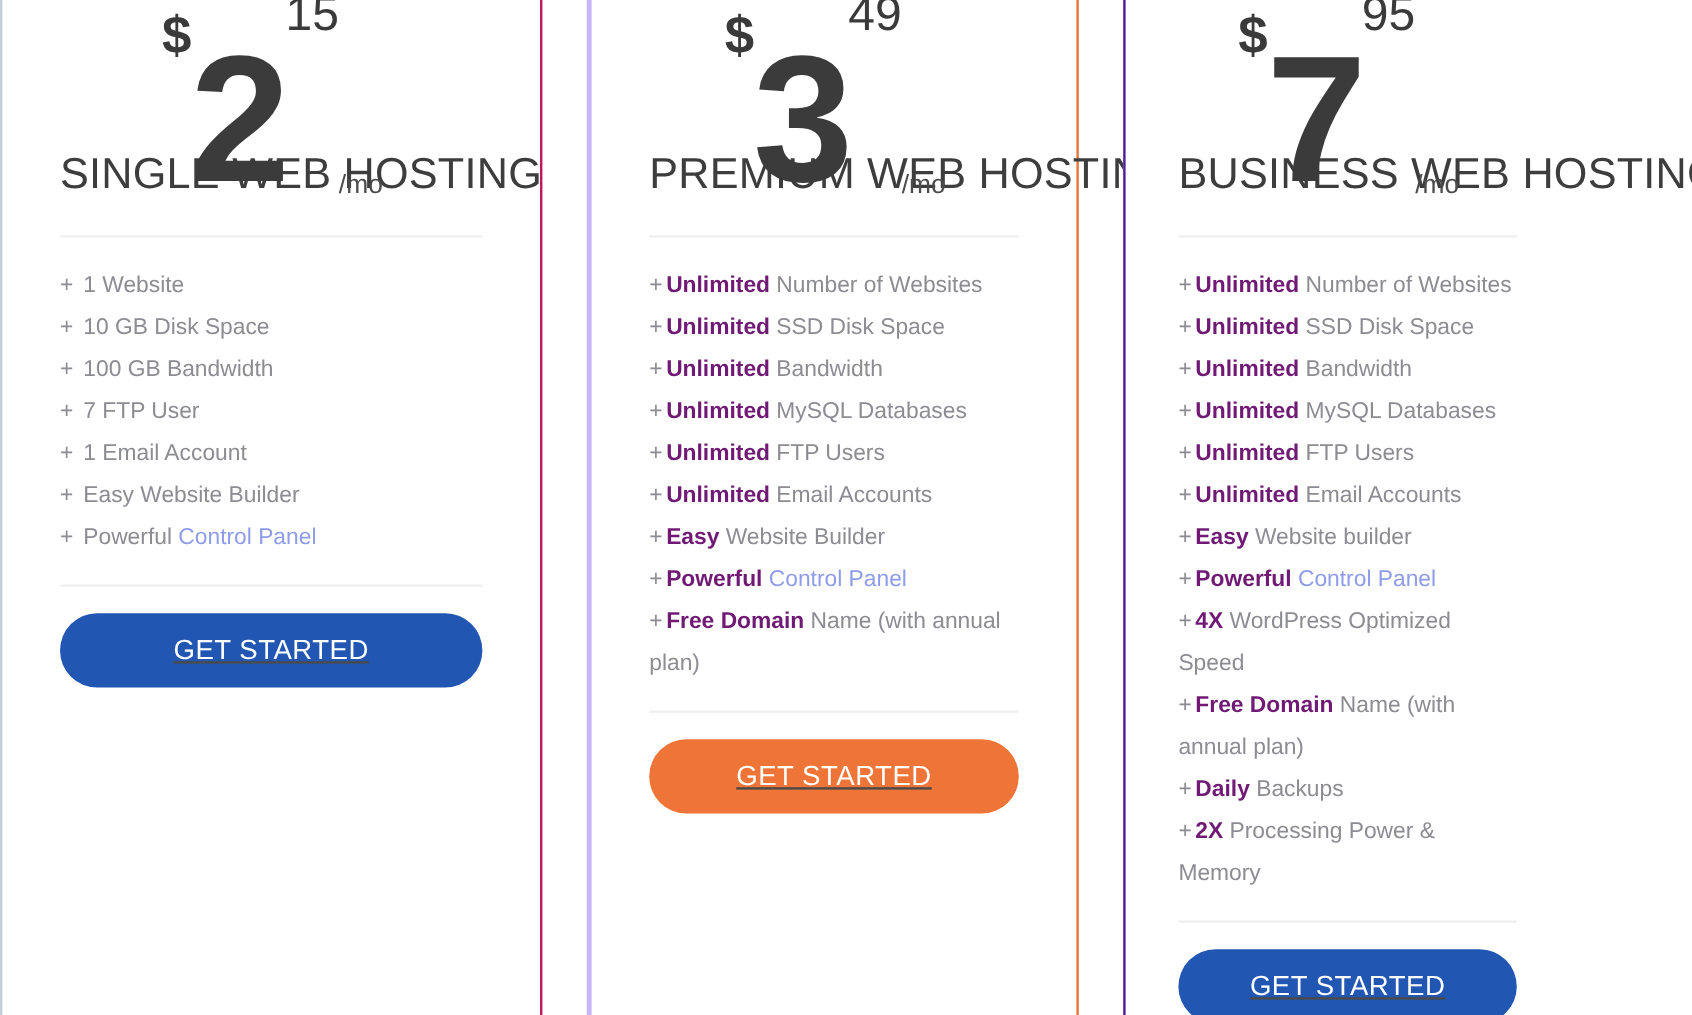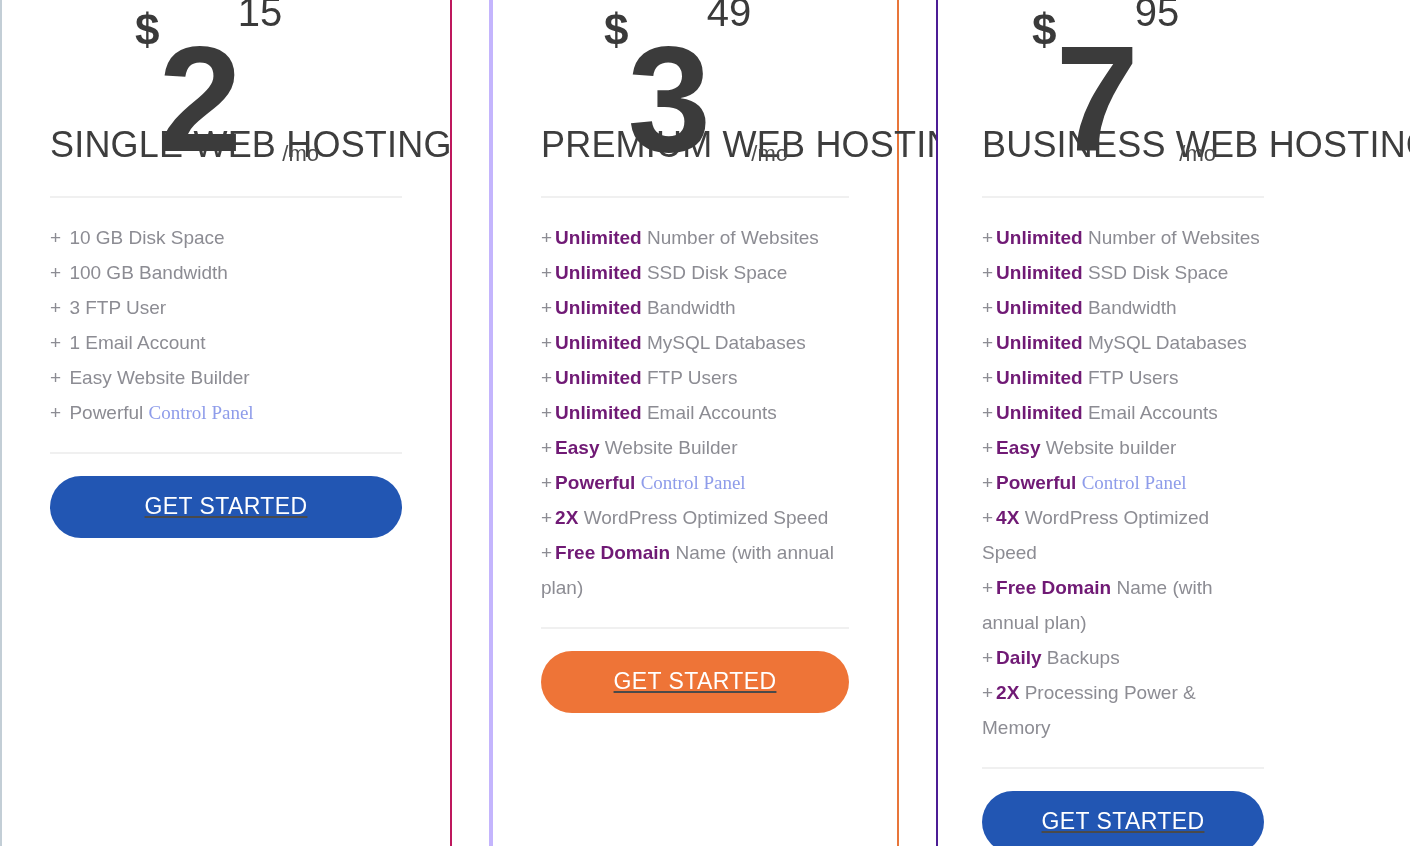--- a/index.html
+++ b/index.html
@@ -139,21 +139,20 @@
     color: #8c8c93;
     margin-right: 3px;
   }
   .feature-strong {
     font-weight: 700;
     color: #701a75;
   }
   .feature-link {
     color: #8e9cea;
     text-decoration: none;
-    font-family: Liberation Serif, serif;
   }
 
   
   .cta-wrap { padding-top: 22px; text-decoration: underline; }
   .cta-button {
     display: block;
     width: 100%;
     box-sizing: border-box;
     border: none;
     border-radius: 32px;
@@ -182,23 +181,24 @@
   <section class="plan-card single">
     <div class="card-inner">
       <div class="price-block">
         <span class="price-row">
           <span class="currency">$</span><span class="amount">2</span><span class="cents">15</span><span class="per-mo">/mo</span>
         </span>
       </div>
       <h2 class="plan-title">SINGLE WEB HOSTING</h2>
       <div class="divider"></div>
       <ul class="features">
+          <li class="feature-item"><span class="feature-plus">+</span><span> 1 Website</span></li>
           <li class="feature-item"><span class="feature-plus">+</span><span> 10 GB Disk Space</span></li>
           <li class="feature-item"><span class="feature-plus">+</span><span> 100 GB Bandwidth</span></li>
-          <li class="feature-item"><span class="feature-plus">+</span><span> 3 FTP User</span></li>
+          <li class="feature-item"><span class="feature-plus">+</span><span> 7 FTP User</span></li>
           <li class="feature-item"><span class="feature-plus">+</span><span> 1 Email Account</span></li>
           <li class="feature-item"><span class="feature-plus">+</span><span> Easy Website Builder</span></li>
           <li class="feature-item"><span class="feature-plus">+</span><span> Powerful </span><a class="feature-link" href="#">Control Panel</a></li>
         </ul>
       <div class="divider bottom"></div>
       <div class="cta-wrap">
         <button class="cta-button cta-blue">GET STARTED</button>
       </div>
     </div>
   </section>
@@ -214,21 +214,20 @@
       <div class="divider"></div>
       <ul class="features">
           <li class="feature-item"><span class="feature-plus">+</span><span class="feature-strong">Unlimited</span><span> Number of Websites</span></li>
           <li class="feature-item"><span class="feature-plus">+</span><span class="feature-strong">Unlimited</span><span> SSD Disk Space</span></li>
           <li class="feature-item"><span class="feature-plus">+</span><span class="feature-strong">Unlimited</span><span> Bandwidth</span></li>
           <li class="feature-item"><span class="feature-plus">+</span><span class="feature-strong">Unlimited</span><span> MySQL Databases</span></li>
           <li class="feature-item"><span class="feature-plus">+</span><span class="feature-strong">Unlimited</span><span> FTP Users</span></li>
           <li class="feature-item"><span class="feature-plus">+</span><span class="feature-strong">Unlimited</span><span> Email Accounts</span></li>
           <li class="feature-item"><span class="feature-plus">+</span><span class="feature-strong">Easy</span><span> Website Builder</span></li>
           <li class="feature-item"><span class="feature-plus">+</span><span class="feature-strong">Powerful</span><span> </span><a class="feature-link" href="#">Control Panel</a></li>
-          <li class="feature-item"><span class="feature-plus">+</span><span class="feature-strong">2X</span><span> WordPress Optimized Speed</span></li>
           <li class="feature-item"><span class="feature-plus">+</span><span class="feature-strong">Free Domain</span><span> Name (with annual plan)</span></li>
         </ul>
       <div class="divider bottom"></div>
       <div class="cta-wrap">
         <button class="cta-button cta-orange">GET STARTED</button>
       </div>
     </div>
   </section>
 
   <section class="plan-card business">

